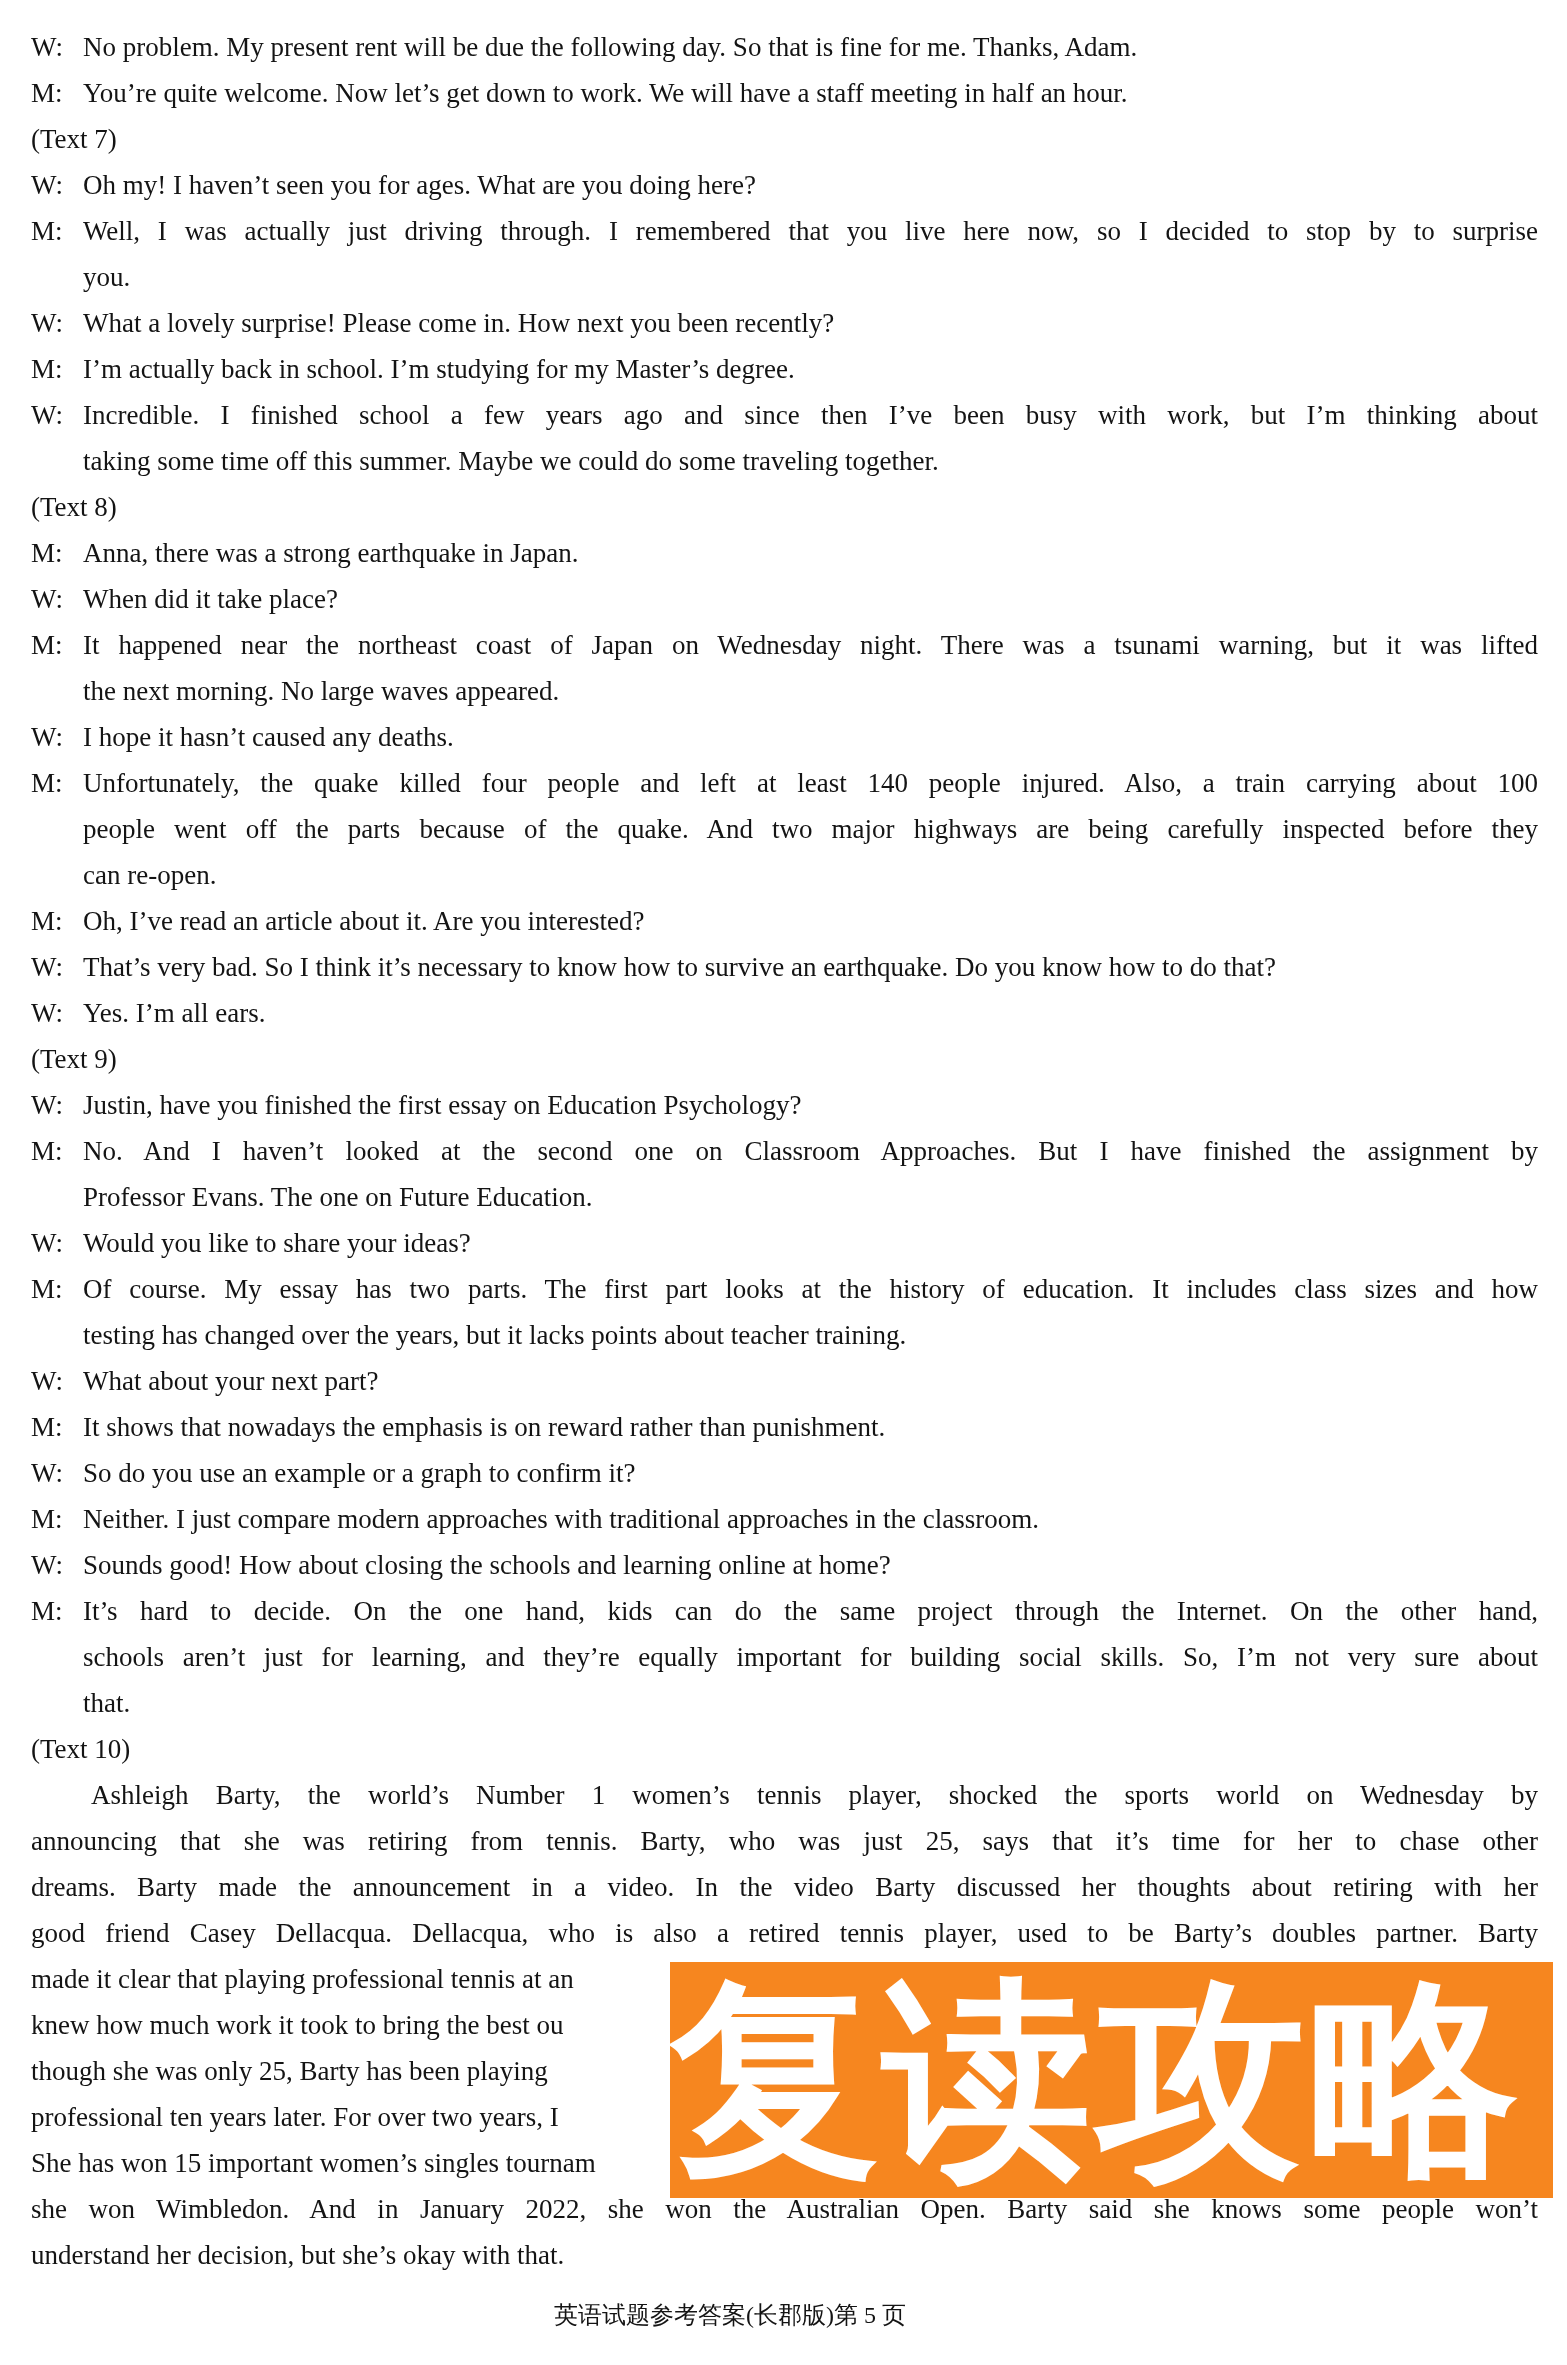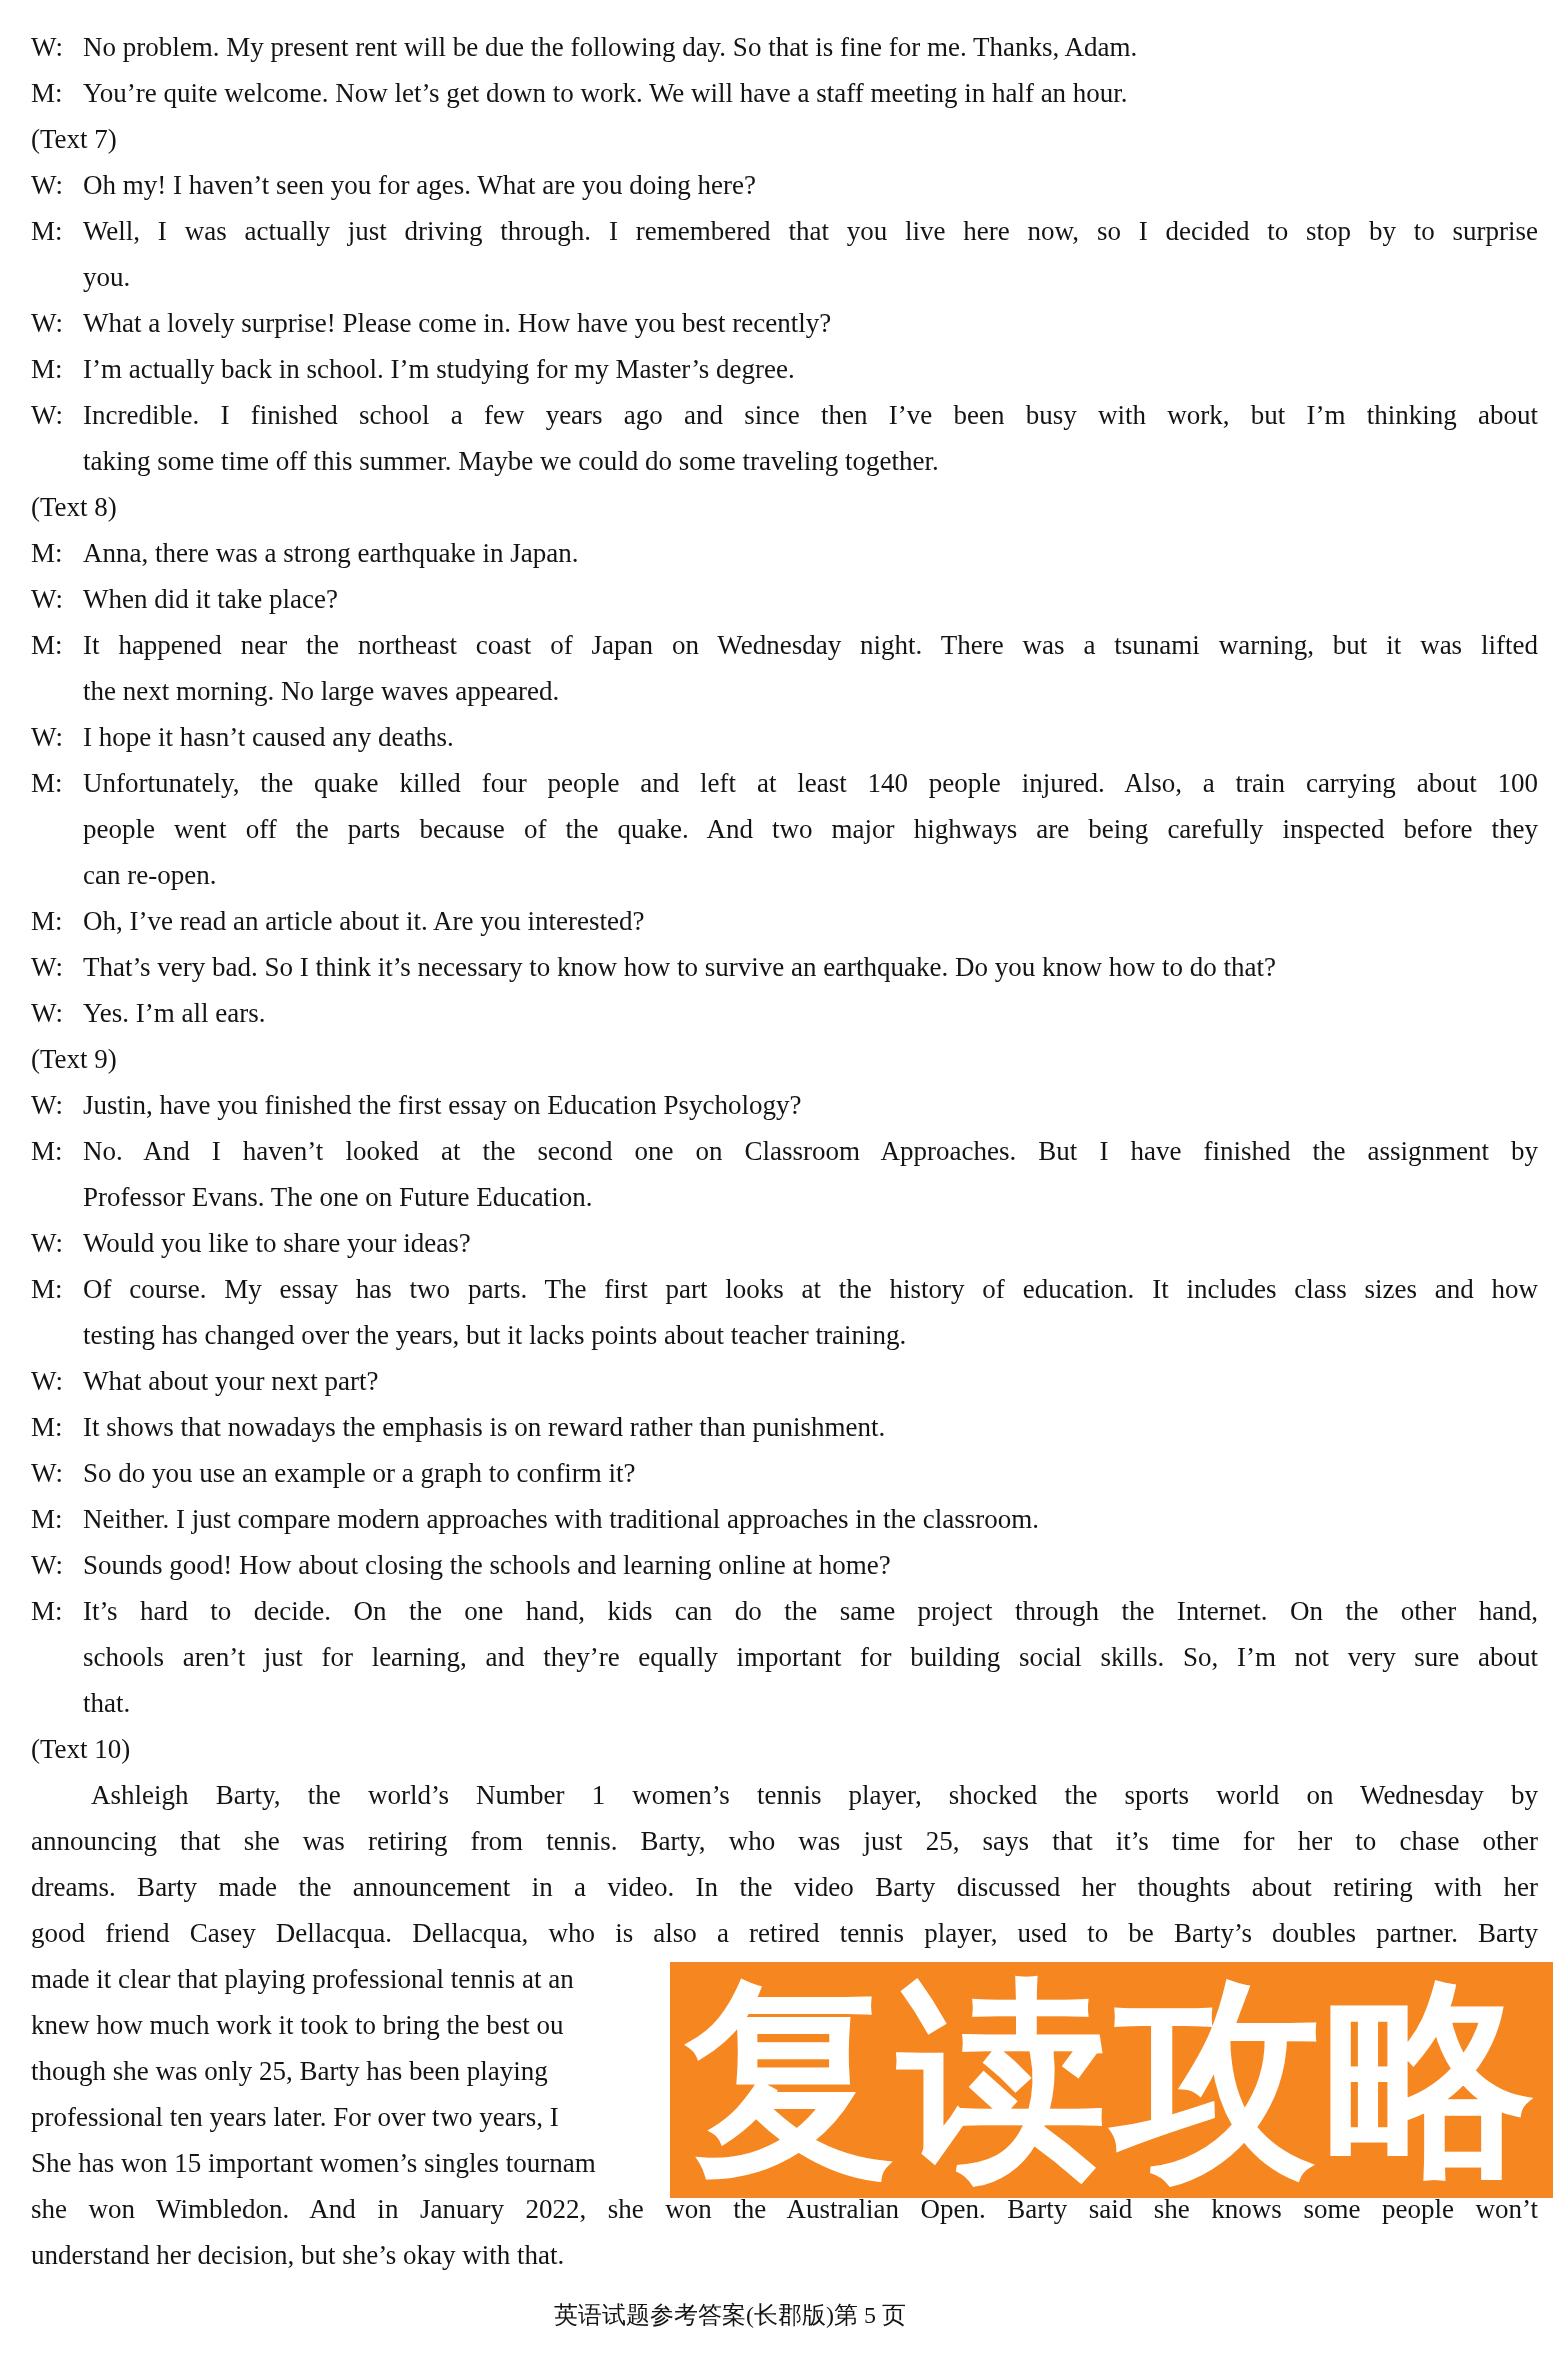--- a/index.html
+++ b/index.html
@@ -21,21 +21,21 @@
     white-space:normal;
     overflow:hidden;
     text-align:left;
   }
   .ln.just{text-align:justify;text-align-last:justify;}
   .ln .spk{display:inline-block;width:52px;}
   .ln.cont{padding-left:52px;}
   .ln.pfirst{text-indent:60px;font-family:Liberation Serif, serif;}
   .watermark{
     position:absolute;left:670px;top:1962px;width:883px;height:236px;
-    display:flex;align-items:center;justify-content:center;
+    display:flex;align-items:center;
     z-index:5;
     overflow:hidden;
   }
   .watermark span{
     font-family:"DejaVu Sans","Liberation Sans",sans-serif;
     font-weight:700;
     font-size:210px;
     line-height:1;
     letter-spacing:2.9px;
     white-space:nowrap;
@@ -52,21 +52,21 @@
 
 <div class="page">
 
   <div class="text-block">
       <div class="ln"><span class="spk">W:</span><span>No problem. My present rent will be due the following day. So that is fine for me. Thanks, Adam.</span></div>
       <div class="ln"><span class="spk">M:</span><span>You’re quite welcome. Now let’s get down to work. We will have a staff meeting in half an hour.</span></div>
       <div class="ln">(Text 7)</div>
       <div class="ln"><span class="spk">W:</span><span>Oh my! I haven’t seen you for ages. What are you doing here?</span></div>
       <div class="ln just"><span class="spk">M:</span><span>Well, I was actually just driving through. I remembered that you live here now, so I decided to stop by to surprise</span></div>
       <div class="ln cont">you.</div>
-      <div class="ln"><span class="spk">W:</span><span>What a lovely surprise! Please come in. How have you best recently?</span></div>
+      <div class="ln"><span class="spk">W:</span><span>What a lovely surprise! Please come in. How next you been recently?</span></div>
       <div class="ln"><span class="spk">M:</span><span>I’m actually back in school. I’m studying for my Master’s degree.</span></div>
       <div class="ln just"><span class="spk">W:</span><span>Incredible. I finished school a few years ago and since then I’ve been busy with work, but I’m thinking about</span></div>
       <div class="ln cont">taking some time off this summer. Maybe we could do some traveling together.</div>
       <div class="ln">(Text 8)</div>
       <div class="ln"><span class="spk">M:</span><span>Anna, there was a strong earthquake in Japan.</span></div>
       <div class="ln"><span class="spk">W:</span><span>When did it take place?</span></div>
       <div class="ln just"><span class="spk">M:</span><span>It happened near the northeast coast of Japan on Wednesday night. There was a tsunami warning, but it was lifted</span></div>
       <div class="ln cont">the next morning. No large waves appeared.</div>
       <div class="ln"><span class="spk">W:</span><span>I hope it hasn’t caused any deaths.</span></div>
       <div class="ln just"><span class="spk">M:</span><span>Unfortunately, the quake killed four people and left at least 140 people injured. Also, a train carrying about 100</span></div>

